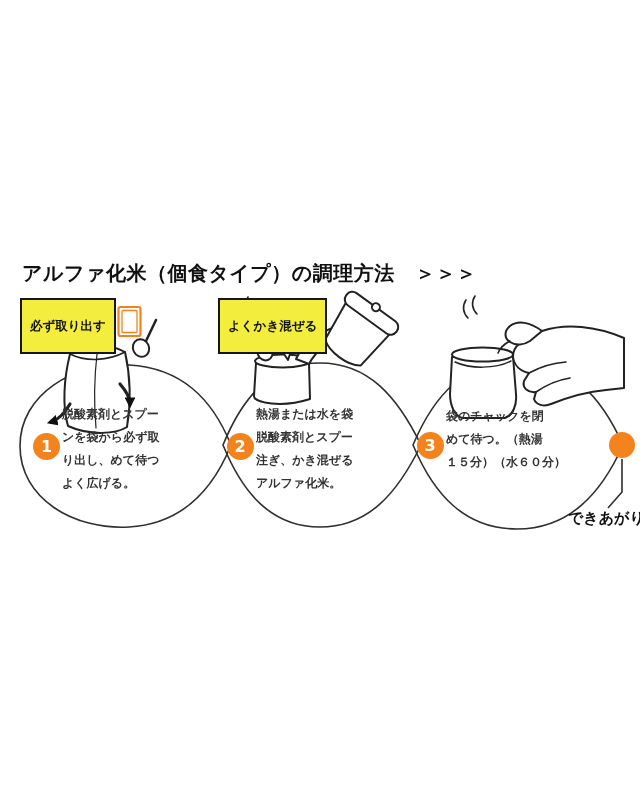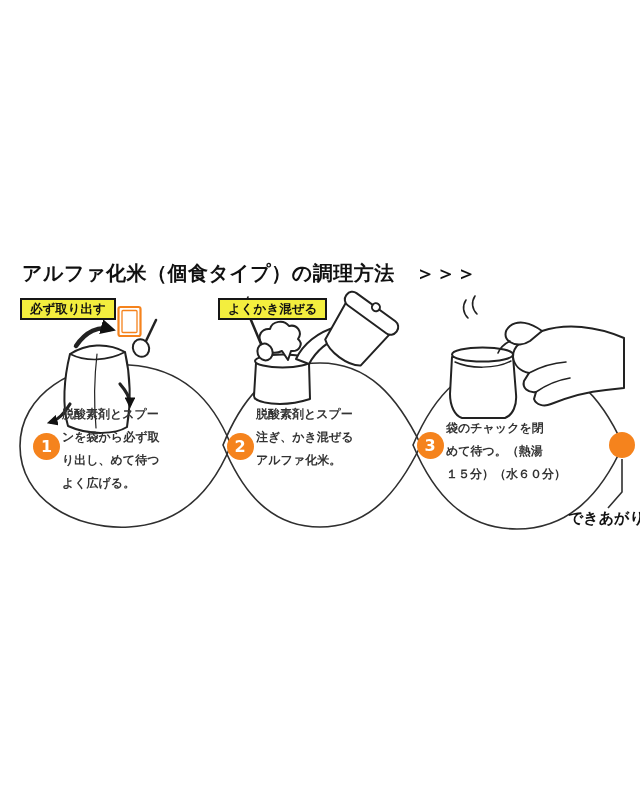--- a/index.html
+++ b/index.html
@@ -14,21 +14,21 @@
   }
   .title{
     position:absolute;left:22px;top:260px;margin:0;
     font-size:20px;font-weight:bold;letter-spacing:.5px;color:#111;white-space:nowrap;
   }
   svg.diagram{position:absolute;left:0;top:0;z-index:1;}
   .badge{
     position:absolute;z-index:3;background:var(--yellow);
     border:2px solid #161616;color:#111;
     font-size:12.5px;font-weight:bold;line-height:16px;
-    padding:1px 8px;white-space:nowrap;
+    padding:18px 8px;white-space:nowrap;
   }
   .stepnum{
     position:absolute;z-index:4;width:27px;height:27px;border-radius:50%;
     background:var(--orange);color:#fff;font-size:16px;font-weight:bold;
     display:flex;align-items:center;justify-content:center;
   }
   .finish-dot{
     position:absolute;z-index:4;width:26px;height:26px;border-radius:50%;
     background:var(--orange);
   }
@@ -136,25 +136,26 @@
   <div class="stepnum" style="left:226.5px;top:432.5px;">2</div>
   <div class="stepnum" style="left:416.5px;top:431.5px;">3</div>
 
   <div class="steptext" style="left:62px;top:403px;">
     <div>脱酸素剤とスプー</div>
     <div>ンを袋から必ず取</div>
     <div>り出し、めて待つ</div>
     <div>よく広げる。</div>
   </div>
   <div class="steptext" style="left:256px;top:403px;">
+    <div>熱湯または水を袋</div>
     <div>脱酸素剤とスプー</div>
     <div>注ぎ、かき混ぜる</div>
     <div>アルファ化米。</div>
   </div>
-  <div class="steptext" style="left:446px;top:405px;margin-top:12px;">
+  <div class="steptext" style="left:446px;top:405px;">
     <div>袋のチャックを閉</div>
     <div>めて待つ。（熱湯</div>
     <div>１５分）（水６０分）</div>
   </div>
 
   <div class="finish-dot" style="left:609px;top:432px;"></div>
   <div class="finish-label" style="left:568px;top:509px;">できあがり</div>
 
 </div>
 

